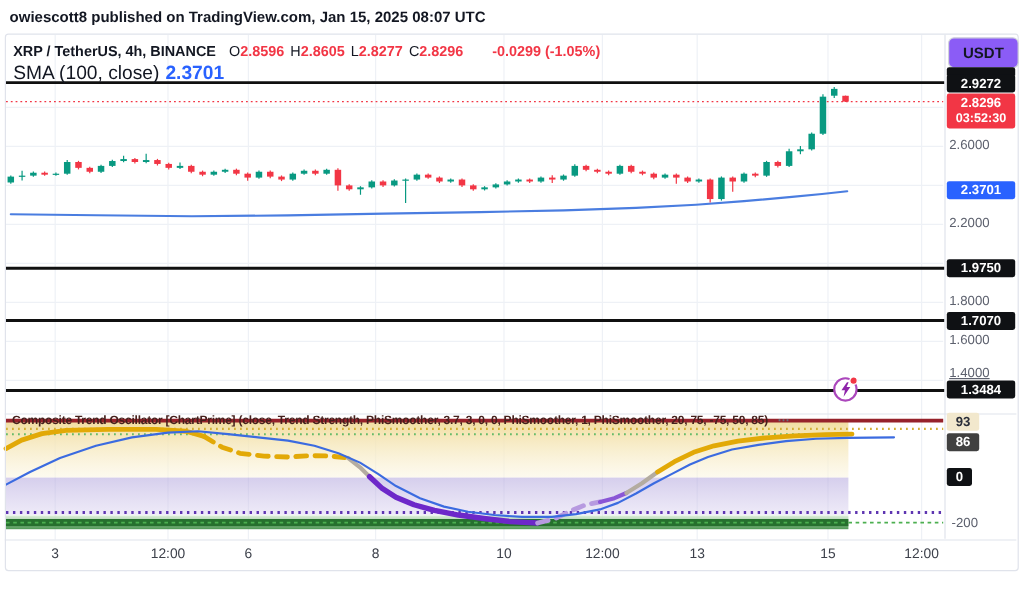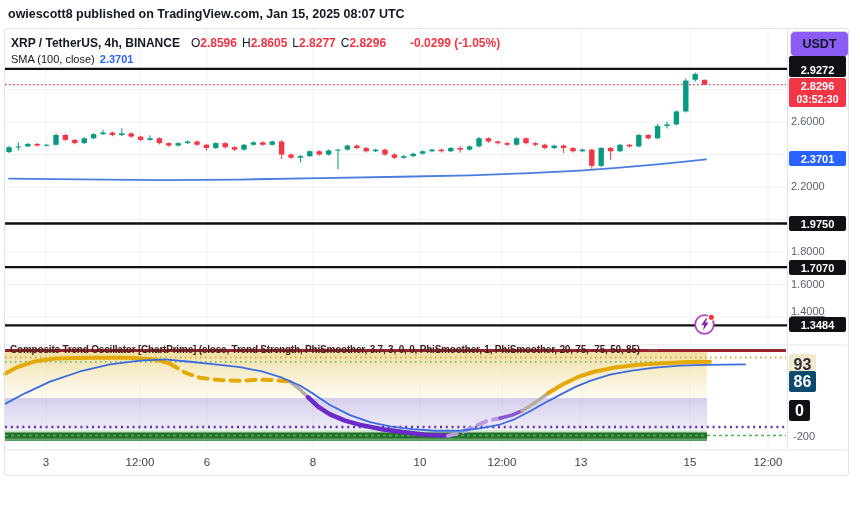--- a/index.html
+++ b/index.html
@@ -6,32 +6,32 @@
   body{font-family:"Liberation Sans",sans-serif;-webkit-font-smoothing:antialiased;}
   #page{position:relative;width:860px;height:510px;background:#fff;overflow:hidden;}
   #chart-svg{position:absolute;left:0;top:0;}
   #widget-frame{position:absolute;left:4px;top:28px;width:843px;height:446px;border:1px solid #e0e3eb;border-radius:3px;pointer-events:none;}
   #header-line{position:absolute;left:8px;top:7px;font-size:12.5px;font-weight:700;color:#131722;}
   #legend-row1{position:absolute;left:11px;top:36px;font-size:12px;color:#131722;white-space:nowrap;}
   #legend-row1 .sym{font-weight:700;margin-right:6px;}
   #legend-row1 .ohlc-k{color:#131722;margin-left:5px;}
   #legend-row1 .ohlc-v{color:#f23645;font-weight:700;}
   #legend-row1 .chg{color:#f23645;font-weight:700;margin-left:24px;}
-  #legend-row2{position:absolute;left:11px;top:53px;font-size:11px;color:#131722;white-space:nowrap;}
+  #legend-row2{position:absolute;left:11px;top:53px;font-size:16px;color:#131722;white-space:nowrap;}
   #legend-row2 .val{color:#2962ff;font-weight:700;margin-left:5px;}
   #currency-btn{position:absolute;left:790px;top:31px;width:57px;height:24px;border:1px solid #d1d4dc;border-radius:5px;background:#8b5cf6;
     display:flex;align-items:center;justify-content:center;font-size:12.5px;font-weight:700;color:#131722;cursor:pointer;}
   .plabel{position:absolute;left:791px;font-size:11px;color:#5d616e;}
   .pbadge{position:absolute;left:789px;width:57px;text-align:center;font-size:11px;font-weight:700;border-radius:2px;padding:2px 0 1px 0;}
   .pbadge.black{background:#0f1114;color:#fff;}
   .pbadge.blue{background:#2962ff;color:#fff;}
   .pbadge.red{background:#f23645;color:#fff;line-height:13px;}
   .pbadge .cd{font-weight:700;font-size:10.5px;}
   #partial-badge{position:absolute;left:789px;top:56px;width:57px;height:7px;background:#0f1114;border-radius:2px 2px 0 0;}
-  .obadge{position:absolute;text-align:center;font-size:16px;font-weight:700;border-radius:2px;padding:1.5px 0;margin-top:10px;}
+  .obadge{position:absolute;text-align:center;font-size:11px;font-weight:700;border-radius:2px;padding:1.5px 0;}
   #osc-min-label{position:absolute;left:793px;top:430px;font-size:11px;color:#5d616e;}
   .tlabel{position:absolute;top:456px;transform:translateX(-50%);font-size:11.5px;color:#3d414b;}
   #osc-legend{position:absolute;left:10px;top:344px;font-size:10px;font-weight:700;color:#45201d;white-space:nowrap;letter-spacing:-0.2px;}
   #osc-legend .more{color:#6b6f7a;margin-left:8px;font-weight:700;cursor:pointer;}
   #alert-icon{position:absolute;left:693px;top:312px;width:24px;height:24px;}
   #tv-logo{position:absolute;left:14px;top:486px;display:flex;align-items:center;gap:6px;cursor:pointer;}
   #tv-logo .brand{font-size:14.5px;font-weight:700;color:#2a2e39;letter-spacing:-0.2px;}
 </style>
 </head>
 <body>
@@ -310,15 +310,15 @@
     <div class="pbadge black" style="top: 62px;">2.9272</div>
     <div class="pbadge red" style="top: 78px;">
       <div>2.8296</div>
       <div class="cd">03:52:30</div>
     </div>
     <div class="pbadge blue" style="top: 151px;">2.3701</div>
     <div class="pbadge black" style="top: 216px;">1.9750</div>
     <div class="pbadge black" style="top: 260px;">1.7070</div>
     <div class="pbadge black" style="top: 317px;">1.3484</div>
     <div class="obadge" style="left: 789px; top: 344px; width: 27px; background: rgb(242, 232, 205); color: rgb(42, 46, 57);">93</div>
-    <div class="obadge" style="left: 789px; top: 361px; width: 27px; background: #0c4a6e; color: rgb(255, 255, 255);">86</div>
+    <div class="obadge" style="left: 789px; top: 361px; width: 27px; background: #404040; color: rgb(255, 255, 255);">86</div>
     <div class="obadge" style="left: 789px; top: 390px; width: 21px; background: rgb(15, 17, 20); color: rgb(255, 255, 255);">0</div>
   </div>
 
 </body></html>

